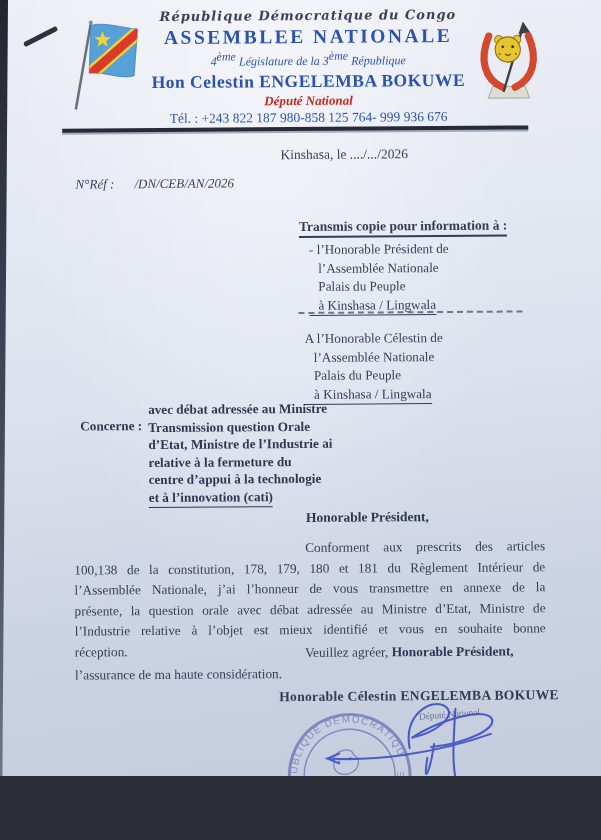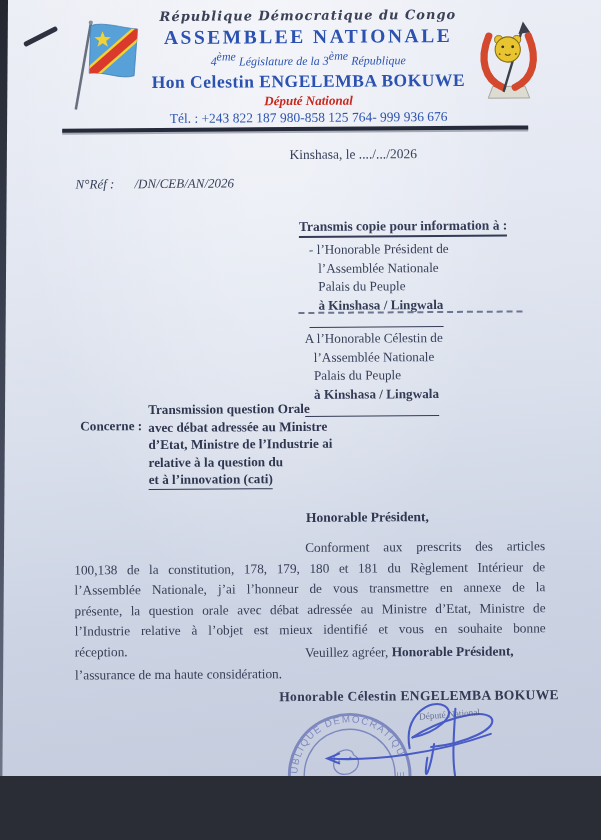--- a/index.html
+++ b/index.html
@@ -25,30 +25,30 @@
   .legis{color:#2e55b0;font-style:italic;font-size:12px;margin-top:1px;}
   .legis sup{font-size:12px;}
   .hon{color:#2b52b0;font-weight:bold;font-size:17.5px;letter-spacing:0.5px;margin-top:2px;}
   .role{color:#c9281e;font-weight:bold;font-style:italic;font-size:13px;margin-top:1px;}
   .phone{color:#2e55b0;font-size:13.5px;margin-top:1px;}
   .hdr-rule{position:absolute;left:64px;top:127px;width:466px;height:3.5px;background:#252b3a;
     box-shadow:0 2px 0 rgba(37,43,58,0.35);}
   .flag{position:absolute;left:68px;top:14px;z-index:2;}
   .arms{position:absolute;left:475px;top:20px;z-index:2;}
   
-  .date-line{left:291px;top:147px;font-size:13.5px;color:#39415a;}
+  .date-line{left:282px;top:147px;font-size:13.5px;color:#39415a;}
   .ref-line{left:77px;top:175px;font-size:13px;font-style:italic;color:#39415a;}
   .ref-val{margin-left:20px;}
   
   .copy-title{left:300px;top:219px;font-size:13.5px;font-weight:bold;
     border-bottom:2px solid #333b55;padding-bottom:1px;color:#333b55;}
   .recip{font-size:13.2px;line-height:18.5px;color:#39415a;}
   .recip .cont{padding-left:9px;}
-  .recip .loc{font-weight:bold;color:#333b55;border-bottom:1.6px solid #333b55;
-    display:inline-block;padding-left:9px;padding-bottom:12px;}
+  .recip .loc{font-weight:normal;color:#333b55;border-bottom:1.6px solid #333b55;
+    display:inline-block;padding-left:9px;padding-bottom:0px;}
   .dashes{left:299px;top:312px;width:224px;border-top:2px dashed #6d7590;height:0;}
   
   .subject{left:80px;top:400px;display:flex;font-size:13.2px;font-weight:bold;
     color:#2f3750;line-height:17.6px;}
   .subject .lbl{width:68px;flex:none;margin-top:16px;}
   .subject .u{border-bottom:1.6px solid #2f3750;display:inline-block;}
   
   .salut{left:305px;top:510px;font-size:13.5px;font-weight:bold;color:#2f3750;}
   .para{left:73px;top:538px;width:471px;font-size:13.3px;line-height:20.6px;
     text-align:justify;text-indent:231px;word-spacing:2.5px;color:#363e56;}
@@ -128,24 +128,25 @@
     <div class="abs recip" style="left:305px;top:330px;">
       <div>A l’Honorable Célestin de</div>
       <div class="cont">l’Assemblée Nationale</div>
       <div class="cont">Palais du Peuple</div>
       <div><span class="loc">à Kinshasa / Lingwala</span></div>
     </div>
 
     <div class="abs subject">
       <div class="lbl">Concerne :</div>
       <div>
+        <div>avec débat adressée au Ministre</div>
         <div>Transmission question Orale</div>
-        <div>avec débat adressée au Ministre</div>
         <div>d’Etat, Ministre de l’Industrie ai</div>
-        <div>relative à la question du</div>
+        <div>relative à la fermeture du</div>
+        <div>centre d’appui à la technologie</div>
         <div><span class="u">et à l’innovation (cati)</span></div>
       </div>
     </div>
 
     <div class="abs salut">Honorable Président,</div>
     <div class="abs para">Conforment aux prescrits des articles 100,138 de la constitution, 178, 179, 180 et 181 du Règlement Intérieur de l’Assemblée Nationale, j’ai l’honneur de vous transmettre en annexe de la présente, la question orale avec débat adressée au Ministre d’Etat, Ministre de l’Industrie relative à  l’objet est mieux identifié et vous en souhaite bonne réception.</div>
     <div class="abs vale1"><span>Veuillez agréer, </span><b>Honorable Président,</b></div>
     <div class="abs vale2">l’assurance de ma haute considération.</div>
 
     <div class="abs signer">Honorable Célestin ENGELEMBA BOKUWE</div>

